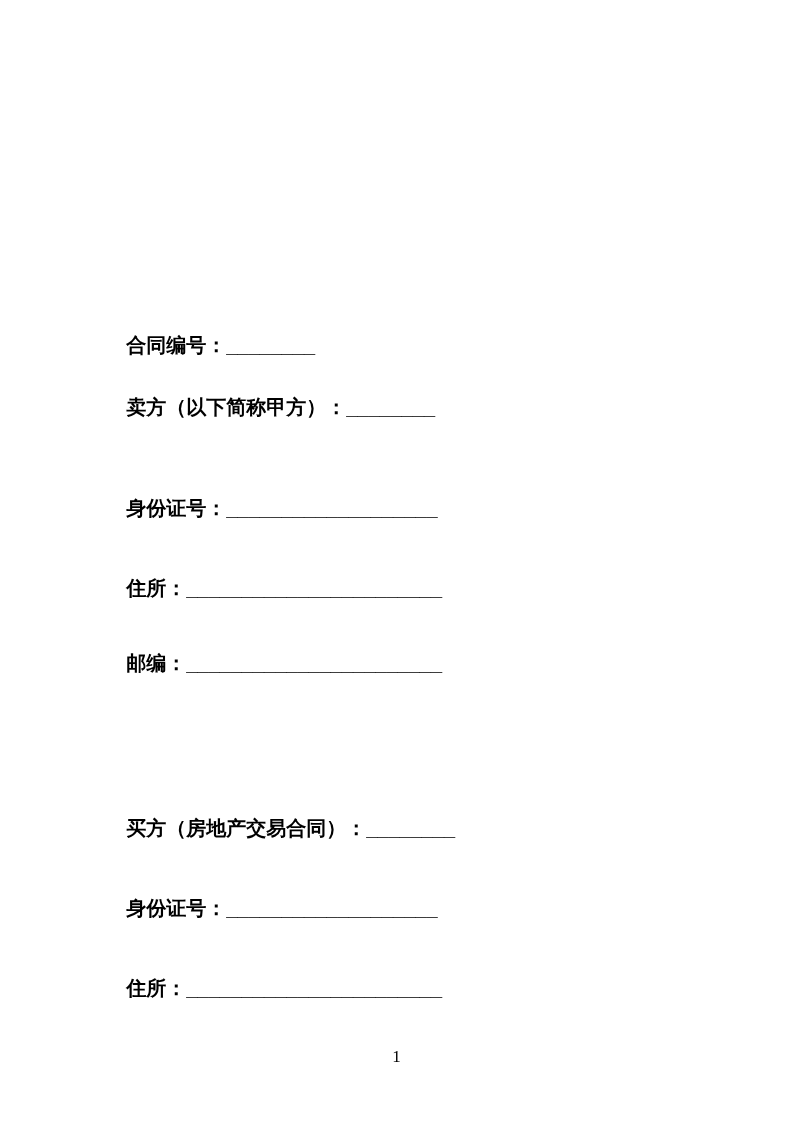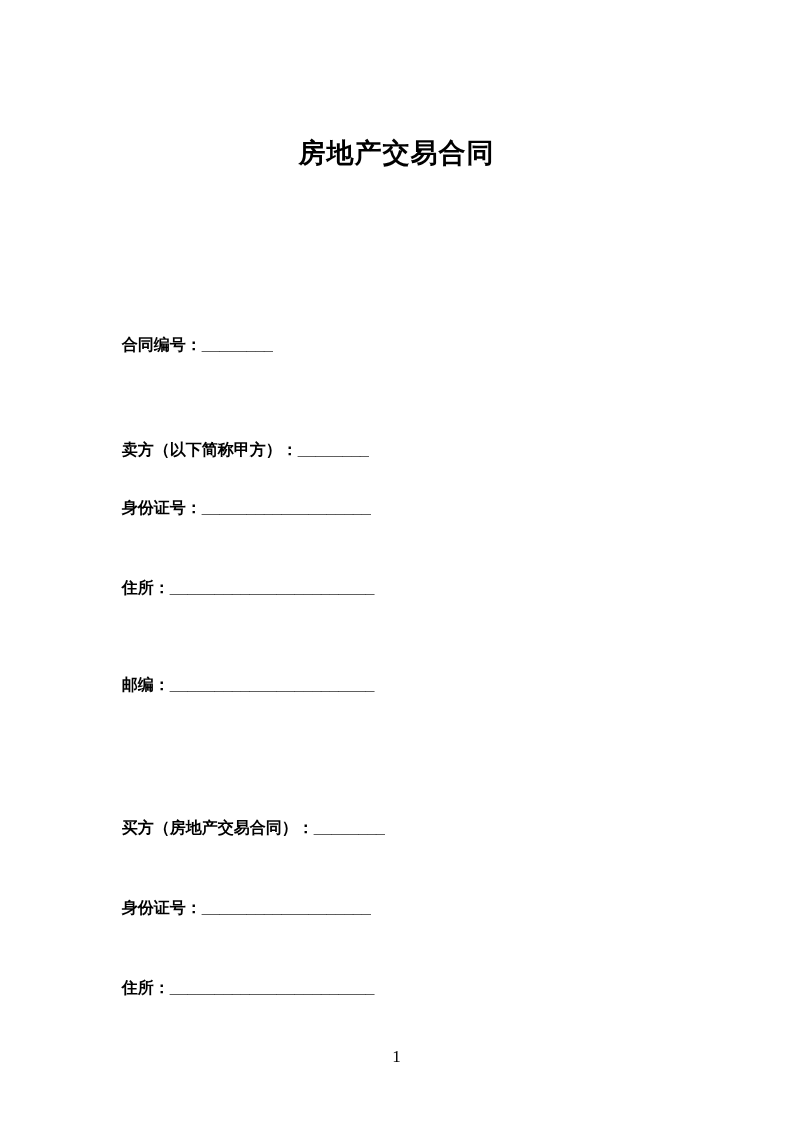--- a/index.html
+++ b/index.html
@@ -22,21 +22,21 @@
     left: 0;
     width: 100%;
     text-align: center;
     font-size: 27px;
     font-weight: bold;
     letter-spacing: 1px;
   }
   .field-row {
     position: absolute;
     left: 104px;
-    font-size: 16px;
+    font-size: 20px;
     font-weight: bold;
     line-height: 22px;
     white-space: pre;
   }
   .field-label {
     display: inline;
   }
   .field-blank {
     display: inline;
     letter-spacing: 0;
@@ -50,39 +50,38 @@
     font-family: "Liberation Serif", serif;
     font-size: 17px;
     font-weight: normal;
   }
 </style>
 </head>
 <body>
 
 <div class="page">
 
-  <div class="doc-title">房地产交易合同</div>
 
   <div class="field-row" style="top:312px">
     <span class="field-label">合同编号：</span><span class="field-blank">________</span>
   </div>
 
-  <div class="field-row" style="top:417px">
+  <div class="field-row" style="top:374px">
     <span class="field-label">卖方（以下简称甲方）：</span><span class="field-blank">________</span>
   </div>
 
   <div class="field-row" style="top:475px">
     <span class="field-label">身份证号：</span><span class="field-blank">___________________</span>
   </div>
 
   <div class="field-row" style="top:555px">
     <span class="field-label">住所：</span><span class="field-blank">_______________________</span>
   </div>
 
-  <div class="field-row" style="top:652px">
+  <div class="field-row" style="top:630px">
     <span class="field-label">邮编：</span><span class="field-blank">_______________________</span>
   </div>
 
 
   <div class="field-row" style="top:795px">
     <span class="field-label">买方（房地产交易合同）：</span><span class="field-blank">________</span>
   </div>
 
   <div class="field-row" style="top:875px">
     <span class="field-label">身份证号：</span><span class="field-blank">___________________</span>

